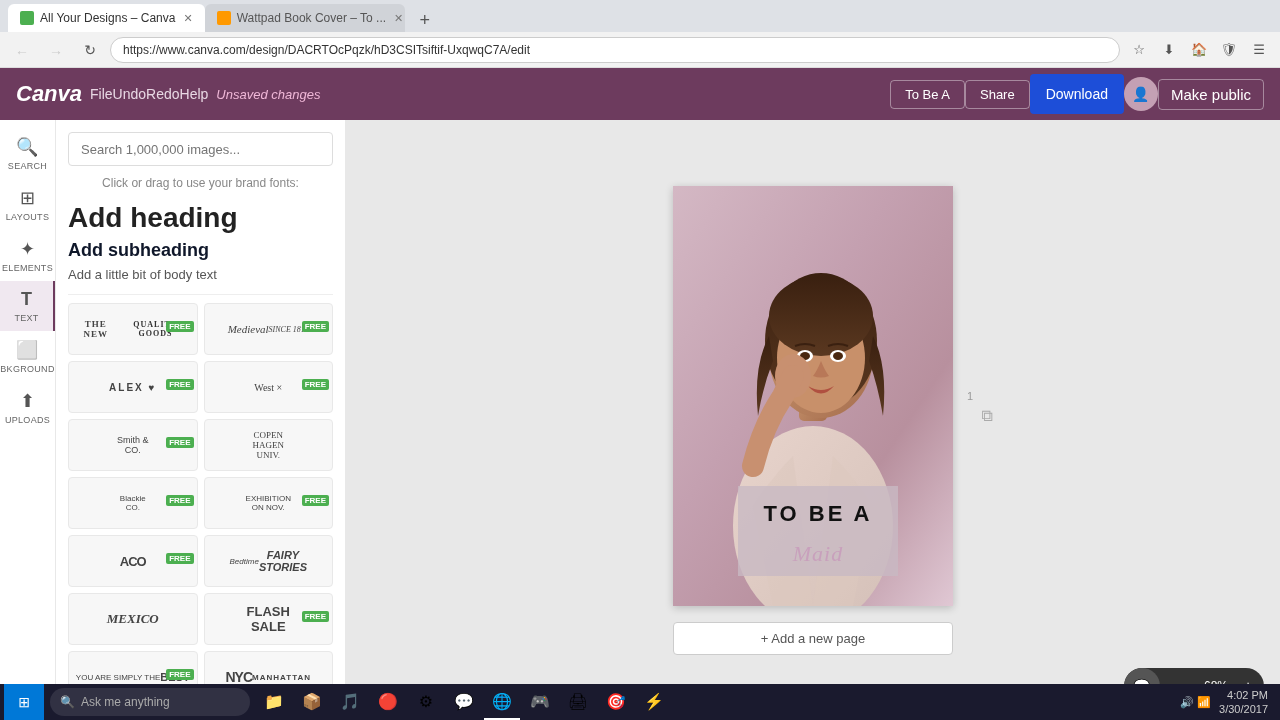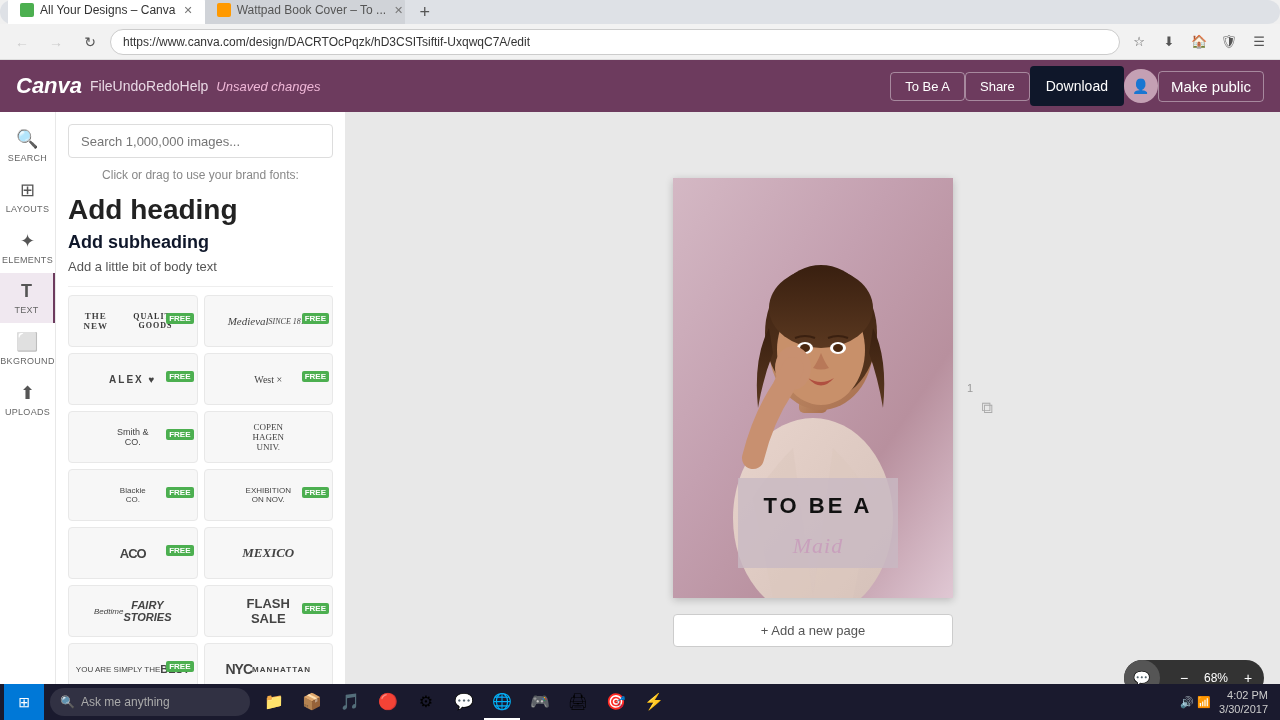--- a/index.html
+++ b/index.html
@@ -1,17 +1,17 @@
 <!DOCTYPE html>
 <html><head>
   <meta charset="utf-8">
   <style>
     * { margin: 0; padding: 0; box-sizing: border-box; }
     body { font-family: Arial, sans-serif; background: #f0f0f0; width: 1280px; height: 720px; overflow: hidden; }
-    .browser-titlebar { background: #dee1e6; height: 24px; display: flex; align-items: flex-end; padding: 0 8px; border-radius: 15px; }
+    .browser-titlebar { background: #dee1e6; height: 32px; display: flex; align-items: flex-end; padding: 0 8px; }
     .browser-tabs { display: flex; height: 32px; align-items: flex-end; }
     .browser-tab { height: 28px; padding: 0 12px; display: flex; align-items: center; font-size: 12px; border-radius: 6px 6px 0 0; max-width: 200px; white-space: nowrap; overflow: hidden; text-overflow: ellipsis; }
     .browser-tab.active { background: #fff; color: #333; }
     .browser-tab.inactive { background: #d0d3d8; color: #555; margin-right: 2px; }
     .tab-favicon { width: 14px; height: 14px; background: #4CAF50; border-radius: 2px; margin-right: 6px; flex-shrink: 0; }
     .tab-close { margin-left: 8px; color: #777; font-size: 11px; cursor: pointer; flex-shrink: 0; }
     .tab-new { width: 28px; height: 24px; display: flex; align-items: center; justify-content: center; font-size: 18px; color: #555; cursor: pointer; margin-left: 4px; }
     .browser-controls { background: #f2f2f2; height: 36px; display: flex; align-items: center; padding: 0 8px; gap: 6px; border-bottom: 1px solid #ddd; }
     .nav-btn { width: 28px; height: 28px; border-radius: 50%; border: none; background: transparent; cursor: pointer; display: flex; align-items: center; justify-content: center; color: #555; font-size: 14px; }
     .nav-btn.disabled { color: #ccc; cursor: default; }
@@ -23,21 +23,21 @@
     .app { display: flex; flex-direction: column; height: calc(720px - 68px); }
 
     
     .topnav { background: #6d3b5e; height: 52px; display: flex; align-items: center; padding: 0 16px; color: #fff; flex-shrink: 0; }
     .canva-logo { font-size: 22px; font-weight: bold; color: #fff; margin-right: 8px; font-style: italic; }
     .nav-link { color: #e8d8e4; font-size: 14px; cursor: pointer; }
     .unsaved { color: #f0b8d8; font-size: 13px; font-style: italic; margin-left: 8px; }
     .nav-spacer { flex: 1; }
     .btn-tobe { background: transparent; border: 1px solid rgba(255,255,255,0.4); color: #fff; padding: 6px 14px; border-radius: 4px; font-size: 13px; cursor: pointer; }
     .btn-share { background: transparent; border: 1px solid rgba(255,255,255,0.4); color: #fff; padding: 6px 14px; border-radius: 4px; font-size: 13px; cursor: pointer; }
-    .btn-download { background: #0f172a; border: none; color: #fff; padding: 12px 16px; border-radius: 4px; font-size: 14px; cursor: pointer; font-weight: 500; }
+    .btn-download { background: #1d4ed8; border: none; color: #fff; padding: 12px 16px; border-radius: 4px; font-size: 14px; cursor: pointer; font-weight: 500; }
     .avatar { width: 34px; height: 34px; border-radius: 50%; background: #c4a0b4; display: flex; align-items: center; justify-content: center; color: #fff; font-size: 14px; cursor: pointer; }
     .btn-make-public { background: transparent; border: 1px solid rgba(255,255,255,0.4); color: #fff; padding: 6px 12px; border-radius: 4px; font-size: 15px; cursor: pointer; }
 
     
     .main { display: flex; flex: 1; overflow: hidden; }
 
     
     .sidebar { width: 56px; background: #fff; border-right: 1px solid #e8e8e8; display: flex; flex-direction: column; align-items: center; padding-top: 8px; flex-shrink: 0; }
     .sidebar-item { display: flex; flex-direction: column; align-items: center; padding: 8px 0; cursor: pointer; width: 100%; }
     .sidebar-icon { font-size: 18px; color: #555; }
@@ -211,24 +211,24 @@
         </div>
         <div class="font-item">
           <div class="font-img-placeholder f9">EXHIBITION<br>ON NOV.</div>
           <span class="font-badge">FREE</span>
         </div>
         <div class="font-item">
           <div class="font-img-placeholder f11" style="font-size:13px;font-weight:900;letter-spacing:-1px;">ACO</div>
           <span class="font-badge">FREE</span>
         </div>
         <div class="font-item">
+          <div class="font-img-placeholder f5" style="font-size:8px;font-style:italic;">Bedtime<br><span style="font-size:11px;font-weight:bold;">FAIRY<br>STORIES</span></div>
+        </div>
+        <div class="font-item">
           <div class="font-img-placeholder f10" style="font-size:13px;font-weight:bold;">MEXICO</div>
-        </div>
-        <div class="font-item">
-          <div class="font-img-placeholder f5" style="font-size:8px;font-style:italic;">Bedtime<br><span style="font-size:11px;font-weight:bold;">FAIRY<br>STORIES</span></div>
         </div>
         <div class="font-item">
           <div class="font-img-placeholder f8" style="font-size:13px;">FLASH<br>SALE</div>
           <span class="font-badge">FREE</span>
         </div>
         <div class="font-item">
           <div class="font-img-placeholder f9" style="font-size:8px;">YOU ARE SIMPLY THE<br><span style="font-size:11px;font-weight:bold;">BEST</span></div>
           <span class="font-badge">FREE</span>
         </div>
         <div class="font-item">

